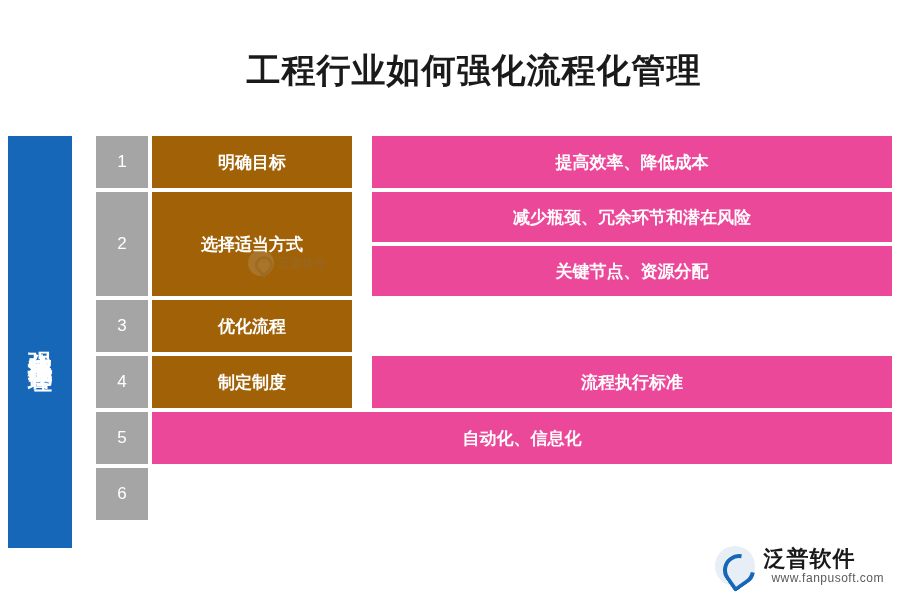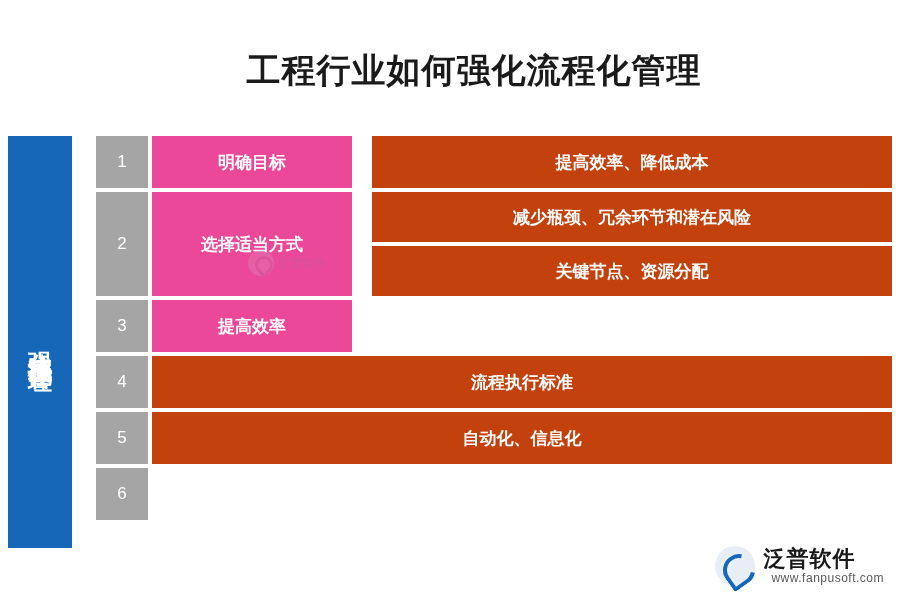--- a/index.html
+++ b/index.html
@@ -72,36 +72,36 @@
     color: #ffffff;
     display: flex;
     align-items: center;
     justify-content: center;
     font-size: 17px;
     margin-right: 4px;
   }
   .name-cell {
     width: 200px;
     min-width: 200px;
-    background: #ec4899;
+    background: #a16207;
     color: #ffffff;
     display: flex;
     align-items: center;
     justify-content: center;
     font-size: 17px;
     font-weight: bold;
     margin-right: 20px;
   }
   .detail-col {
     flex: 1;
     display: flex;
     flex-direction: column;
   }
   .detail-cell {
-    background: #c2410c;
+    background: #ec4899;
     color: #ffffff;
     display: flex;
     align-items: center;
     justify-content: center;
     font-size: 17px;
     font-weight: bold;
     flex: 1;
   }
   .detail-cell + .detail-cell {
     margin-top: 4px;
@@ -215,25 +215,26 @@
       <div class="num-cell">2</div>
       <div class="name-cell">选择适当方式</div>
       <div class="detail-col">
         <div class="detail-cell">减少瓶颈、冗余环节和潜在风险</div>
         <div class="detail-cell">关键节点、资源分配</div>
       </div>
     </div>
 
     <div class="row h-short">
       <div class="num-cell">3</div>
-      <div class="name-cell">提高效率</div>
+      <div class="name-cell">优化流程</div>
     </div>
 
     <div class="row h-short">
       <div class="num-cell">4</div>
+      <div class="name-cell">制定制度</div>
       <div class="detail-col">
         <div class="detail-cell">流程执行标准</div>
       </div>
     </div>
 
     <div class="row h-short">
       <div class="num-cell">5</div>
       <div class="detail-col">
         <div class="detail-cell">自动化、信息化</div>
       </div>

